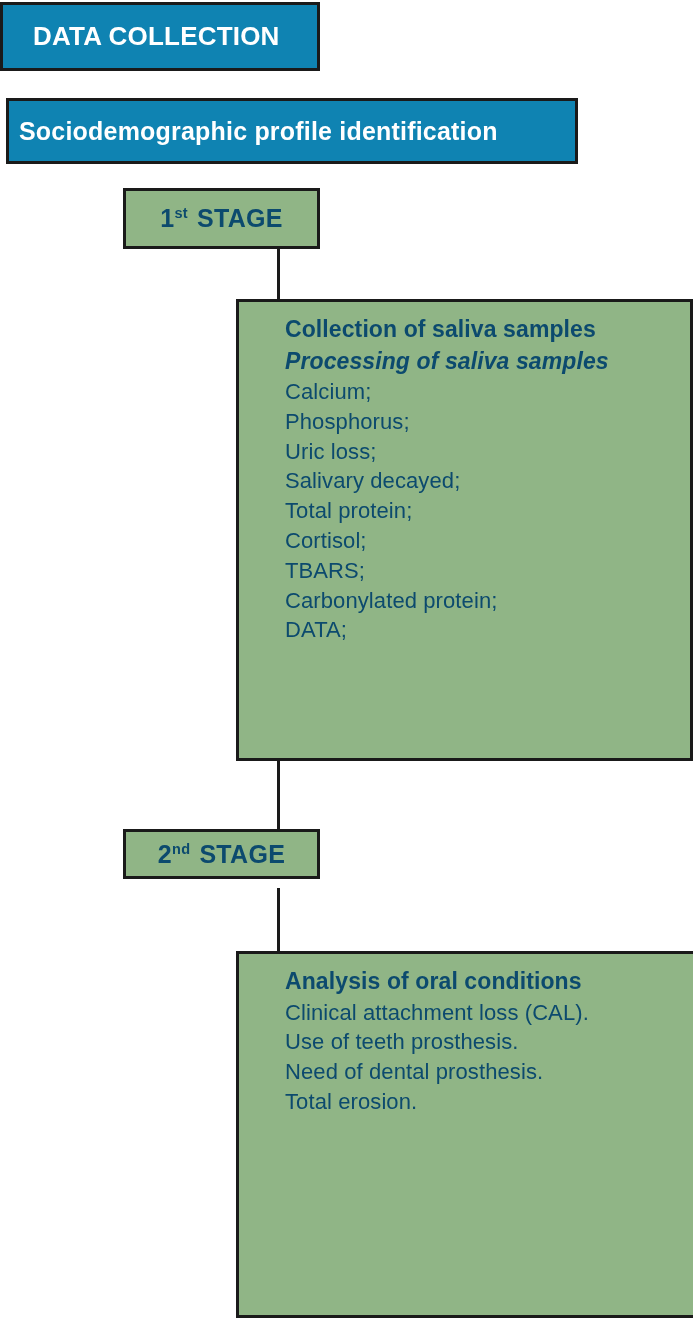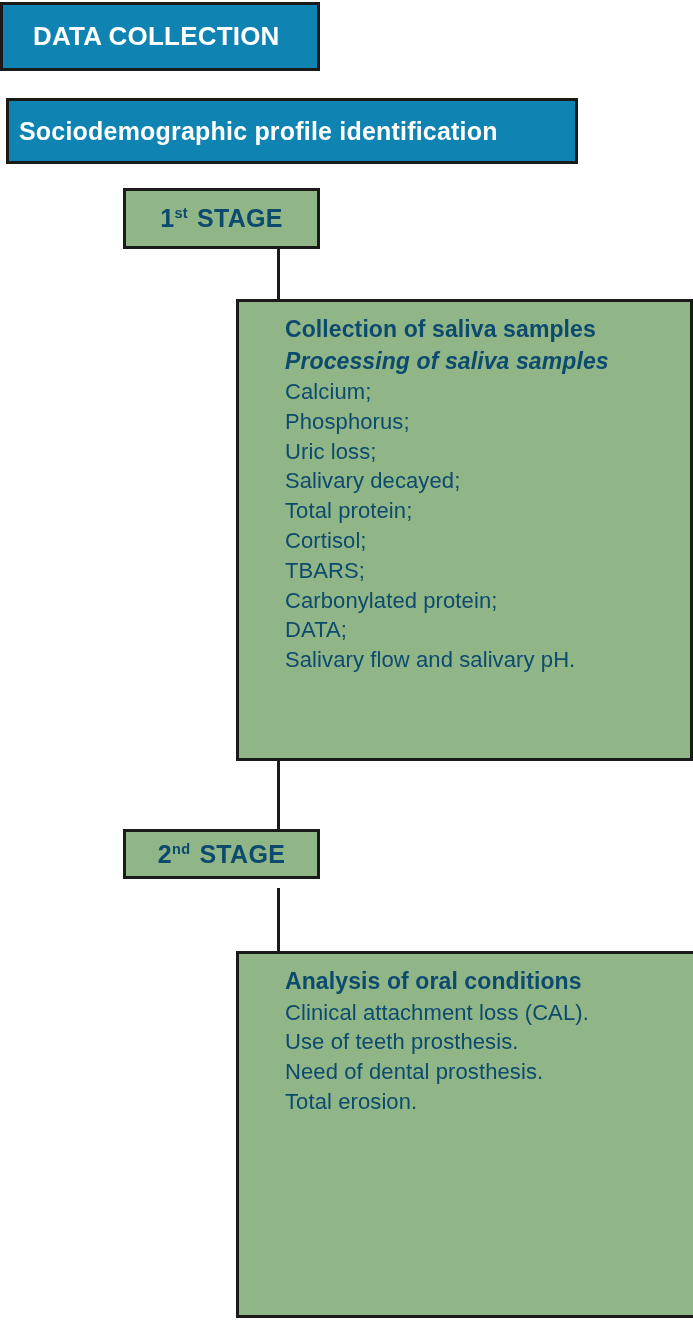--- a/index.html
+++ b/index.html
@@ -147,21 +147,20 @@
       <div class="content-heading italic">Processing of saliva samples</div>
       <div class="content-line">Calcium;</div>
       <div class="content-line">Phosphorus;</div>
       <div class="content-line">Uric loss;</div>
       <div class="content-line">Salivary decayed;</div>
       <div class="content-line">Total protein;</div>
       <div class="content-line">Cortisol;</div>
       <div class="content-line">TBARS;</div>
       <div class="content-line">Carbonylated protein;</div>
       <div class="content-line">DATA;</div>
-      <div class="content-line">Salivary flow and salivary pH.</div>
     </div>
   </div>
 
   <div class="connector" id="connector-saliva-stage2"></div>
 
   <div class="box box-green stage-box" id="box-stage-2">
     <span class="stage-label">
       <span class="stage-ordinal">2</span><sup>nd</sup><span class="stage-word">STAGE</span>
     </span>
   </div>

